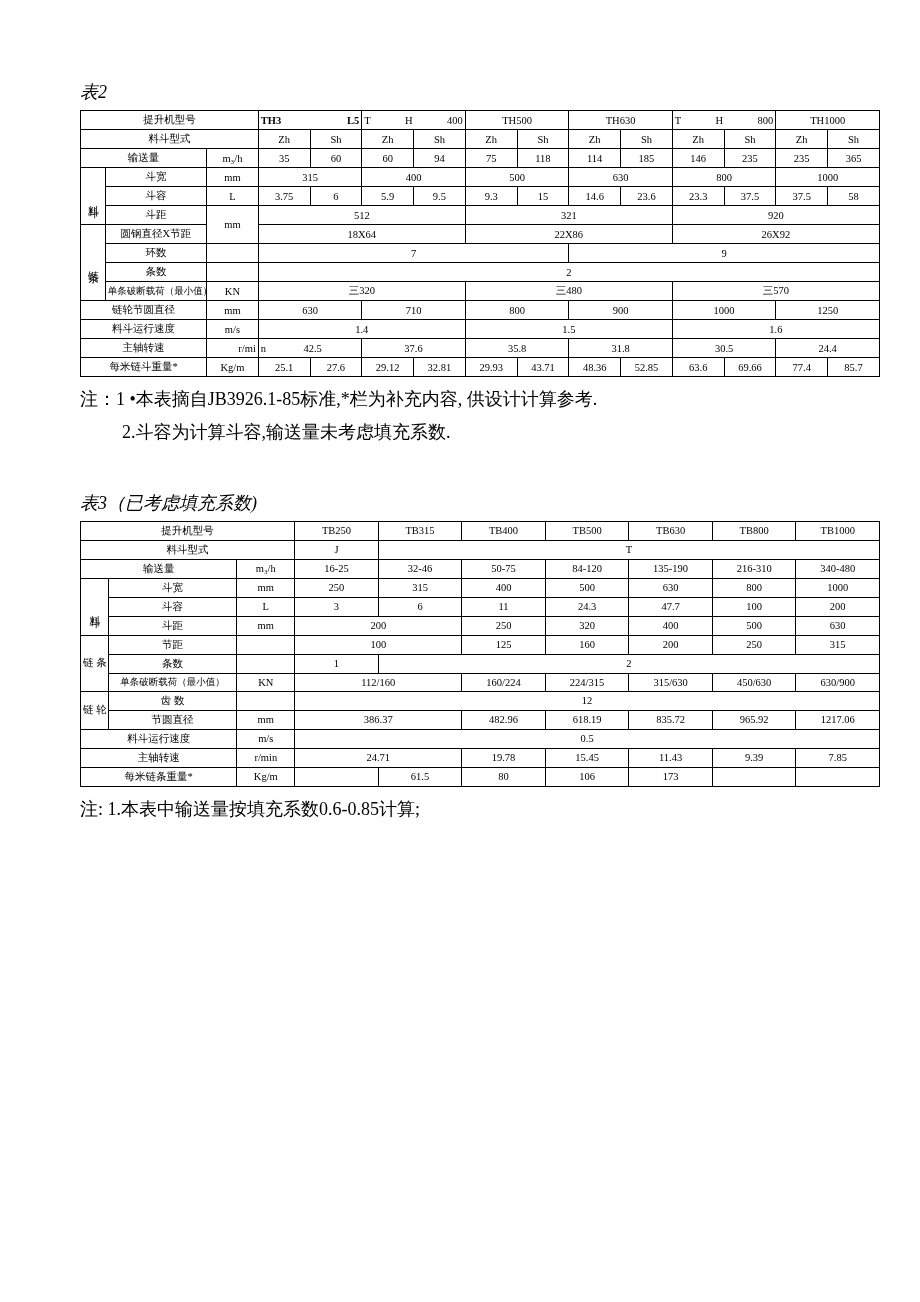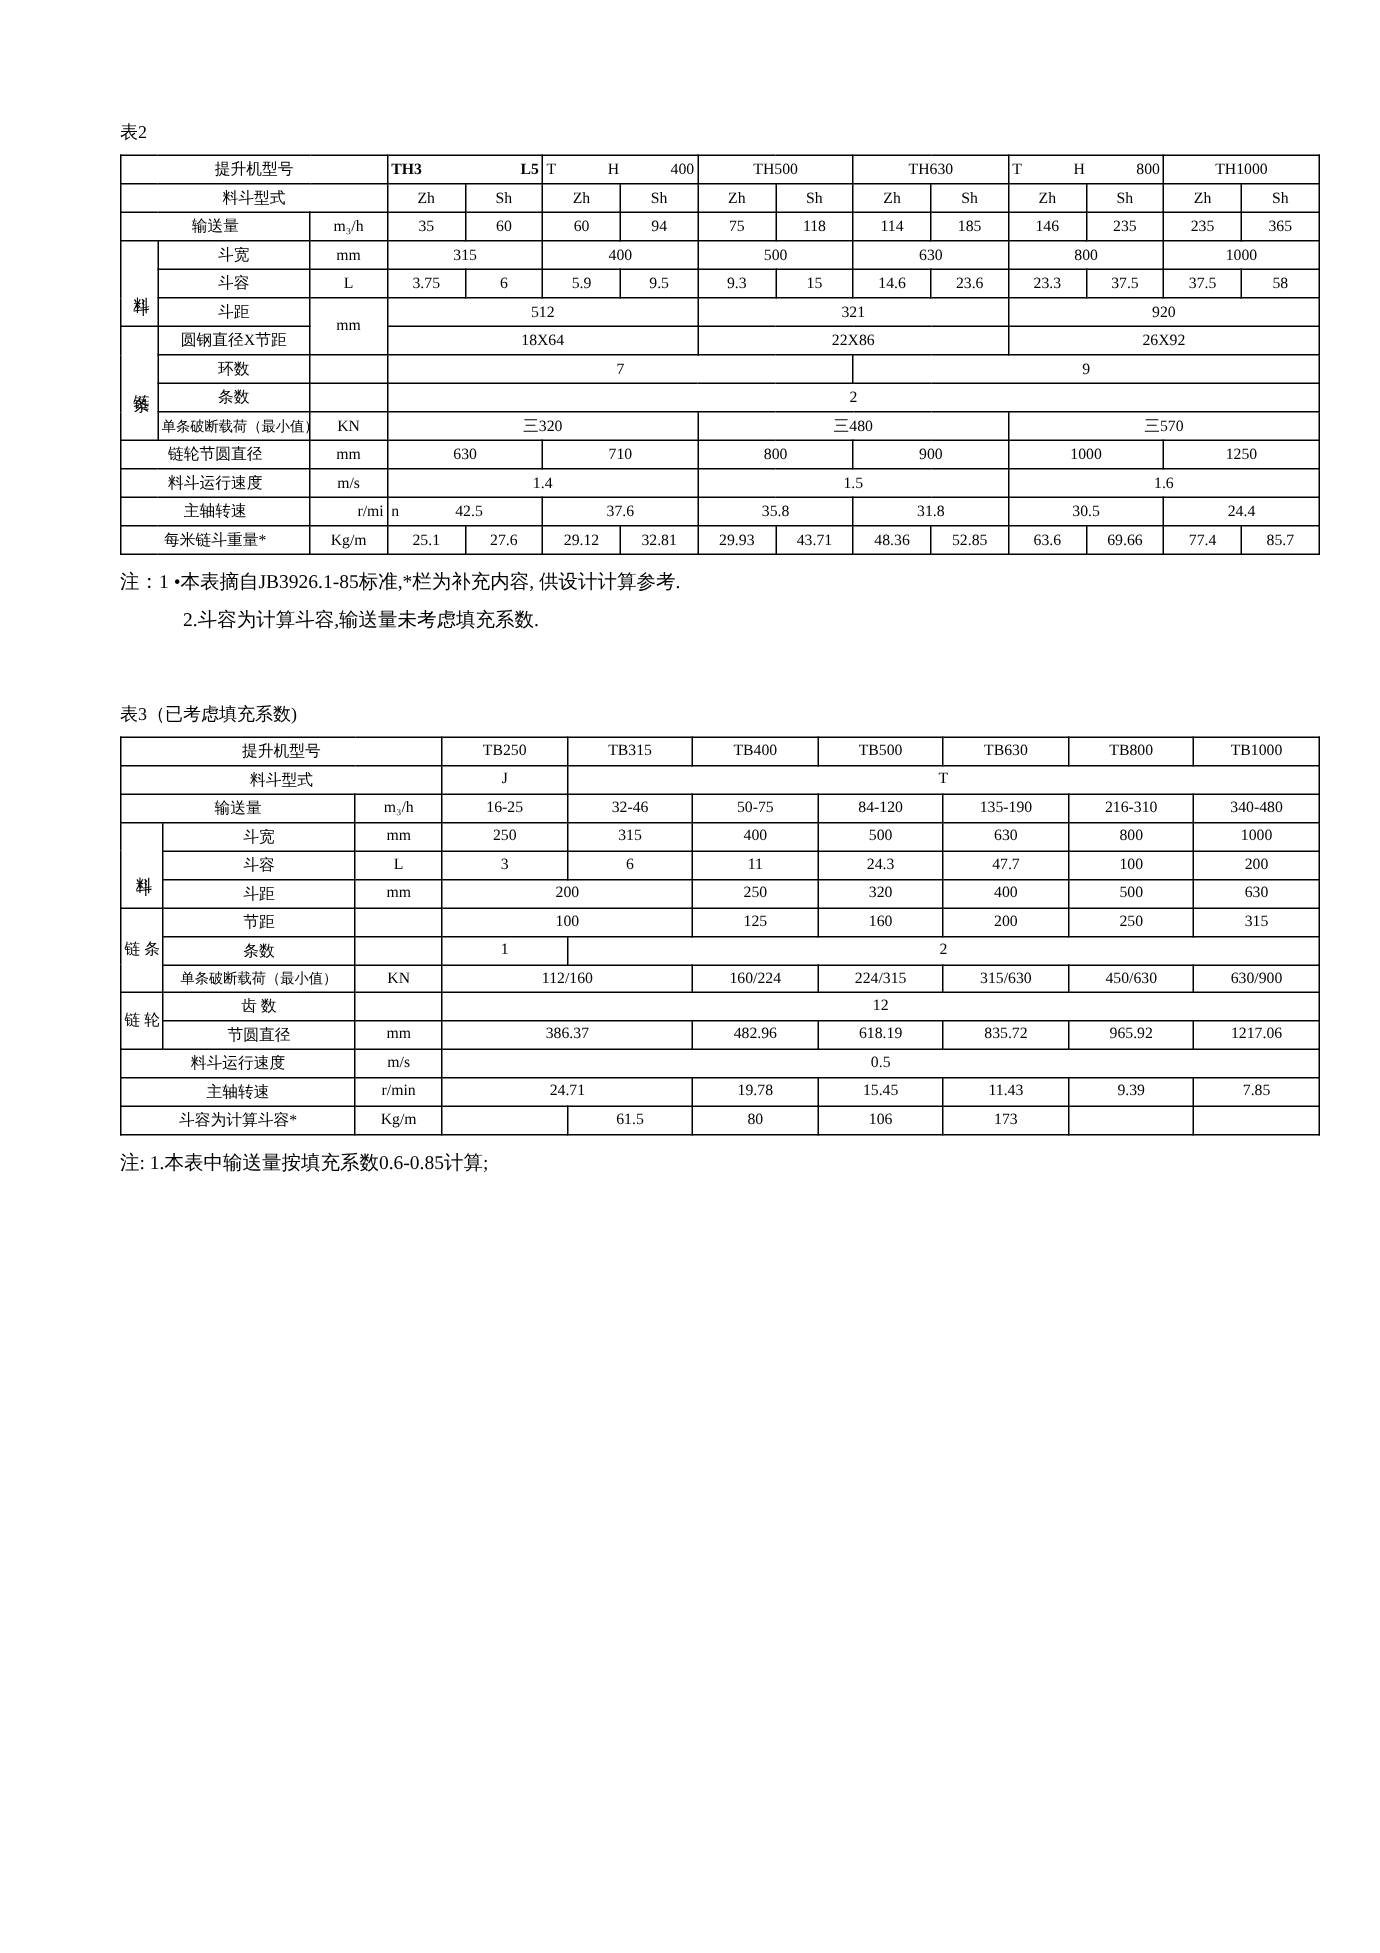--- a/index.html
+++ b/index.html
@@ -5,38 +5,38 @@
   body {
     font-family: "SimSun", serif;
     font-size: 12px;
     background: #fff;
     color: #000;
     margin: 0;
     padding: 80px 40px 40px 80px;
     width: 920px;
     box-sizing: border-box;
   }
-  .title { font-size: 12px; margin-bottom: 6px; }
+  .title { font-size: 18px; margin-bottom: 6px; font-style: italic; }
   table {
     border-collapse: collapse;
     table-layout: fixed;
     width: 100%;
     margin-bottom: 8px;
   }
   td, th {
     border: 1px solid #000;
     padding: 2px 2px;
     text-align: center;
     font-size: 10.5px;
     font-weight: normal;
     vertical-align: middle;
     overflow: hidden;
     white-space: nowrap;
   }
-  .notes { font-size: 13px; margin-top: 4px; line-height: 1.6; }
+  .notes { font-size: 18px; margin-top: 4px; line-height: 1.6; }
   .notes p { margin: 0 0 4px 0; }
   .gap { height: 40px; }
   .small { font-size: 9.5px; }
   .vlabel { writing-mode: vertical-rl; text-orientation: upright; letter-spacing: 2px; font-size: 11px;}
 </style>
 </head>
 <body>
 
 <div class="title">表2</div>
 
@@ -362,21 +362,21 @@
   <td colspan="2">主轴转速</td>
   <td>r/min</td>
   <td colspan="2">24.71</td>
   <td>19.78</td>
   <td>15.45</td>
   <td>11.43</td>
   <td>9.39</td>
   <td>7.85</td>
 </tr>
 <tr>
-  <td colspan="2">斗容为计算斗容*</td>
+  <td colspan="2">每米链条重量*</td>
   <td>Kg/m</td>
   <td></td>
   <td>61.5</td>
   <td>80</td>
   <td>106</td>
   <td>173</td>
   <td></td>
   <td></td>
 </tr>
 </tbody>

